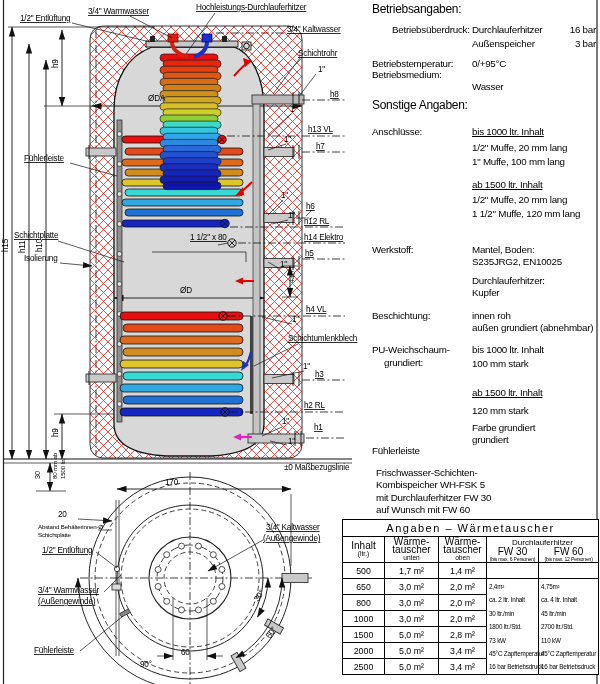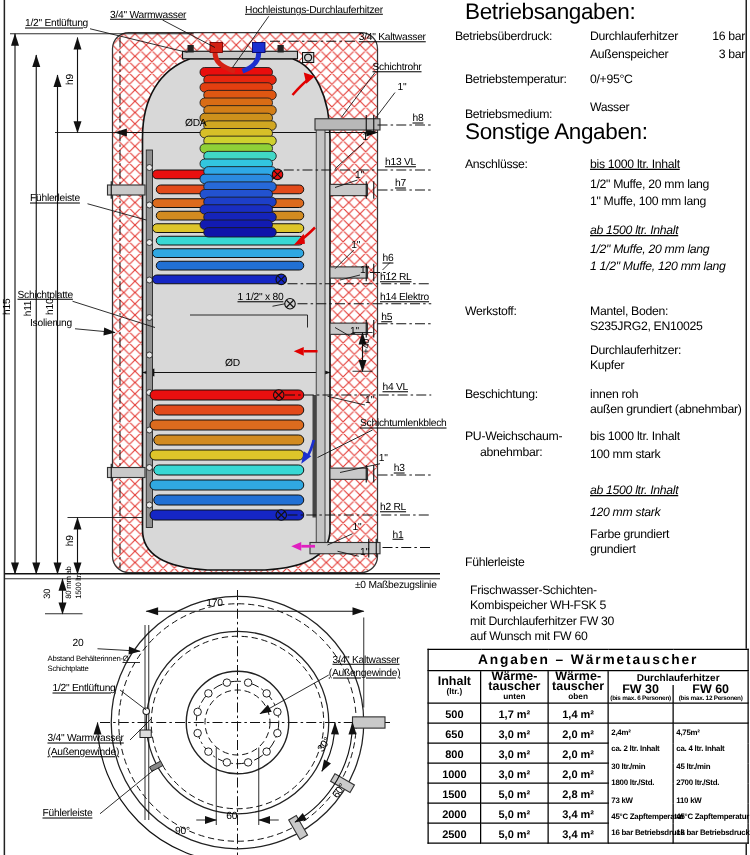--- a/index.html
+++ b/index.html
@@ -12,27 +12,27 @@
   .ul{text-decoration:underline}
   .dim{stroke:#111;stroke-width:0.9;fill:none}
   .thin{stroke:#111;stroke-width:0.7;fill:none}
   .dd{stroke:#111;stroke-width:0.8;fill:none;stroke-dasharray:8 2.5 2 2.5}
   .dash{stroke:#111;stroke-width:0.8;fill:none;stroke-dasharray:5 3}
   .ct{stroke:#1a1a1a;stroke-width:0.7}
   .bt{stroke:#111;stroke-width:0.8}
   .mf{fill:#c9c9c9;stroke:#333;stroke-width:0.9}
   
   .sp{position:absolute;font-size:9.8px;letter-spacing:-0.25px;white-space:nowrap;line-height:11px}
-  .sph{font-size:18px;letter-spacing:-0.3px}
+  .sph{font-size:12px;letter-spacing:-0.3px}
   .spr{display:flex;justify-content:space-between}
-  .it{font-style:italic}
+  .it{}
   .un{text-decoration:underline}
   
   .wt{position:absolute;left:342px;top:519px;width:256px;border-collapse:collapse;table-layout:fixed;font-size:8.8px;background:#fff}
-  .wt td,.wt th{border:1px solid #000;padding:0;text-align:center;font-weight:bold;vertical-align:middle}
+  .wt td,.wt th{border:1px solid #000;padding:0;text-align:center;font-weight:normal;vertical-align:middle}
   .wt .title{font-size:11px;letter-spacing:1.5px;height:16px}
   .wt .hc div{line-height:8px;font-size:10px}
   .wt .hc div.small{font-size:6.6px}
   .wt .dle{border-bottom:none;font-size:8px;height:11px;line-height:10px}
   .wt .fwh{border-top:none;vertical-align:top}
   .wt .fwh .fwname{font-size:10px;line-height:8px}
   .wt .fwh .fwsub{font-size:5.1px;letter-spacing:-0.2px;line-height:6px;white-space:nowrap}
   .wt .br{height:16px;font-size:8.8px}
   .wt .merged{vertical-align:top;text-align:left;font-size:6.3px;letter-spacing:-0.2px;white-space:nowrap;padding:1px 0 0 2px}
   .wt .merged div{line-height:13.4px}
@@ -375,51 +375,51 @@
     <text x="34" y="653" class="t8 ul">Fühlerleiste</text>
     <text x="140" y="667" class="t8">90°</text>
     <text x="181" y="655" class="t8">60</text>
     <text x="258" y="602" transform="rotate(-55 258 602)" class="t8">30°</text>
     <text x="270" y="639" transform="rotate(-55 270 639)" class="t8">60°</text>
   </g>
 </svg>
 
 <div>
   <div class="sp sph" style="left:372px;top:4px">Betriebsangaben:</div>
-  <div class="sp" style="left:364px;top:24px">Betriebsüberdruck:</div>
+  <div class="sp" style="left:392px;top:24px">Betriebsüberdruck:</div>
   <div class="sp spr" style="left:472px;top:24px;width:124px">
     <span>Durchlauferhitzer</span>
     <span>16 bar</span>
   </div>
   <div class="sp spr" style="left:472px;top:38px;width:124px">
     <span>Außenspeicher</span>
     <span>3 bar</span>
   </div>
   <div class="sp" style="left:372px;top:58px">Betriebstemperatur:</div>
   <div class="sp" style="left:472px;top:58px">0/+95°C</div>
-  <div class="sp" style="left:372px;top:86px">Betriebsmedium:</div>
+  <div class="sp" style="left:372px;top:69px">Betriebsmedium:</div>
   <div class="sp" style="left:472px;top:81px">Wasser</div>
   <div class="sp sph" style="left:372px;top:100px">Sonstige Angaben:</div>
   <div class="sp" style="left:372px;top:126px">Anschlüsse:</div>
   <div class="sp un" style="left:472px;top:126px">bis 1000 ltr. Inhalt</div>
   <div class="sp" style="left:472px;top:142px">1/2" Muffe, 20 mm lang</div>
   <div class="sp" style="left:472px;top:156px">1" Muffe, 100 mm lang</div>
   <div class="sp it un" style="left:472px;top:179px">ab 1500 ltr. Inhalt</div>
   <div class="sp it" style="left:472px;top:194px">1/2" Muffe, 20 mm lang</div>
   <div class="sp it" style="left:472px;top:208px">1 1/2" Muffe, 120 mm lang</div>
   <div class="sp" style="left:372px;top:244px">Werkstoff:</div>
   <div class="sp" style="left:472px;top:244px">Mantel, Boden:</div>
   <div class="sp" style="left:472px;top:256px">S235JRG2, EN10025</div>
   <div class="sp" style="left:472px;top:275px">Durchlauferhitzer:</div>
   <div class="sp" style="left:472px;top:287px">Kupfer</div>
   <div class="sp" style="left:372px;top:310px">Beschichtung:</div>
   <div class="sp" style="left:472px;top:310px">innen roh</div>
   <div class="sp" style="left:472px;top:322px">außen grundiert (abnehmbar)</div>
   <div class="sp" style="left:372px;top:344px">PU-Weichschaum-</div>
-  <div class="sp" style="left:384px;top:357px">abnehmbar:</div>
+  <div class="sp" style="left:384px;top:357px">grundiert:</div>
   <div class="sp" style="left:472px;top:344px">bis 1000 ltr. Inhalt</div>
   <div class="sp" style="left:472px;top:358px">100 mm stark</div>
   <div class="sp it un" style="left:472px;top:387px">ab 1500 ltr. Inhalt</div>
   <div class="sp it" style="left:472px;top:405px">120 mm stark</div>
   <div class="sp" style="left:472px;top:422px">Farbe grundiert</div>
   <div class="sp" style="left:472px;top:434px">grundiert</div>
   <div class="sp" style="left:372px;top:445px">Fühlerleiste</div>
   <div class="sp" style="left:376px;top:467px">Frischwasser-Schichten-</div>
   <div class="sp" style="left:376px;top:479px">Kombispeicher WH-FSK 5</div>
   <div class="sp" style="left:376px;top:492px">mit Durchlauferhitzer FW 30</div>

